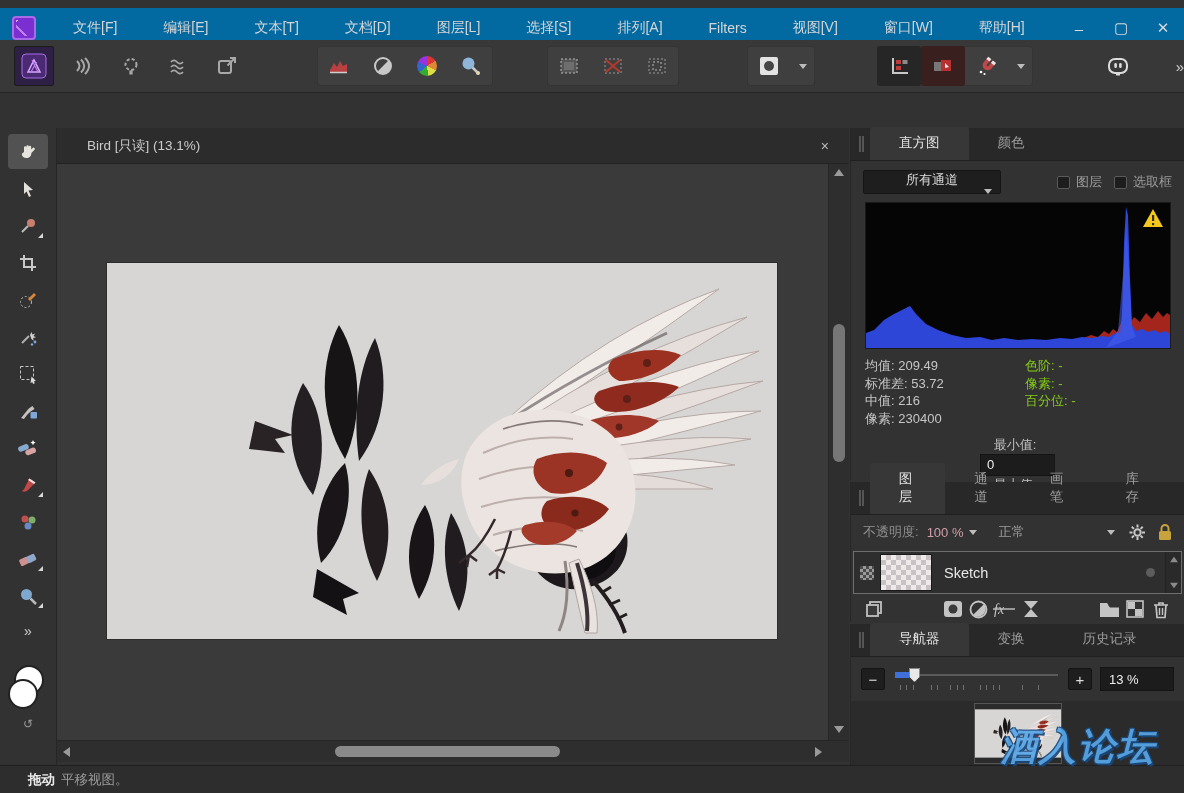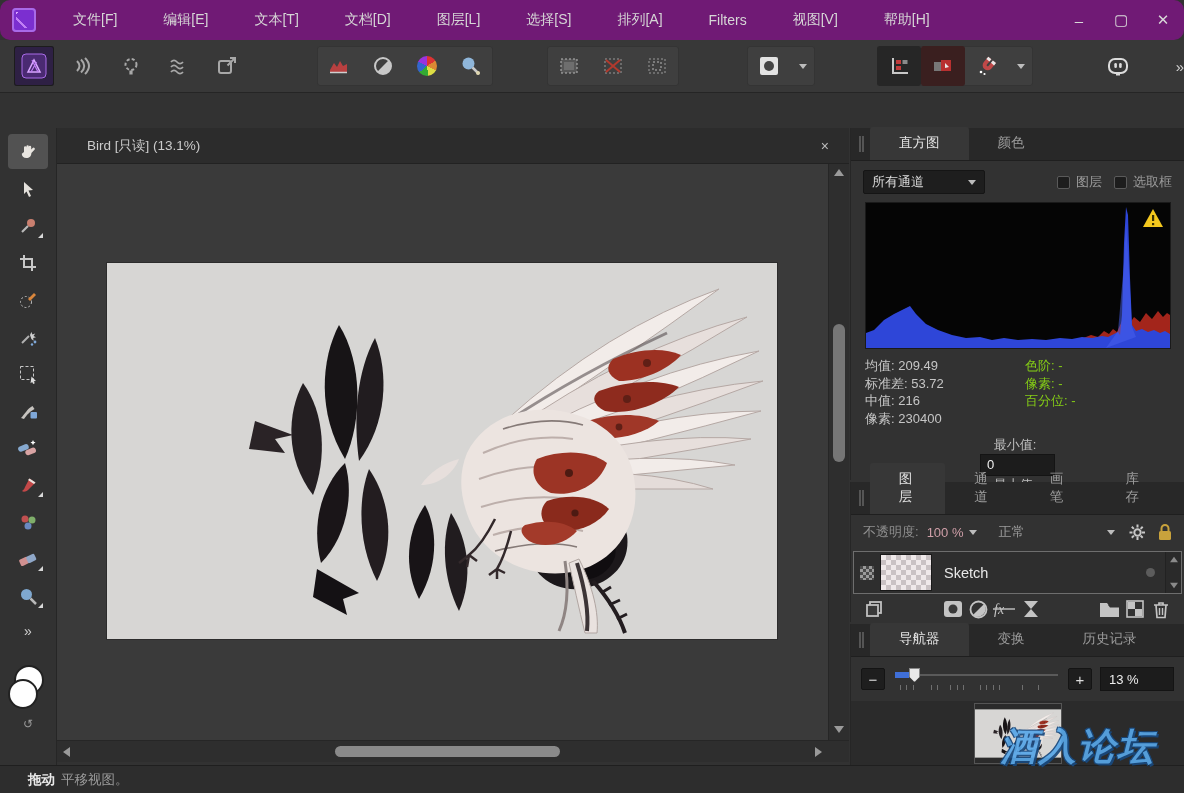--- a/index.html
+++ b/index.html
@@ -1,20 +1,20 @@
 <!DOCTYPE html>
 <html><head>
 <meta charset="utf-8">
 <style>
   * { margin:0; padding:0; box-sizing:border-box; }
   body { background:#111; font-family:"Liberation Sans", sans-serif; }
   .app { position:relative; width:1184px; height:793px; background:#323232; overflow:hidden; color:#cfcfcf; font-size:13px; }
 
   
-  .titlebar { position:absolute; left:0; top:0; width:1184px; height:40px; background:#701a75; display:flex; align-items:center;border-radius:10px; }
+  .titlebar { position:absolute; left:0; top:8px; width:1184px; height:40px; background:#0369a1; display:flex; align-items:center; }
   .app-logo { width:24px; height:24px; margin:0 14px 0 12px; border-radius:4px; background:#7b2fd0; position:relative; box-shadow:inset 0 0 0 2px #a96ae8; }
   .app-logo:before { content:""; position:absolute; left:4px; top:4px; width:16px; height:16px;
      background:linear-gradient(135deg,#d9a6ff 0 2px,transparent 2px), linear-gradient(45deg,transparent 6px,#c07ef5 6px 8px,transparent 8px); }
   .menus { display:flex; gap:0; height:100%; align-items:center; }
   .menu-item { padding:0 23px; height:100%; display:flex; align-items:center; color:#d6d6d6; font-size:14px; cursor:default; }
   .win-controls { margin-left:auto; display:flex; height:100%; }
   .win-btn { width:42px; height:100%; display:flex; align-items:center; justify-content:center; color:#d9d9d9; font-size:15px; }
 
   
   .toolbar { position:absolute; left:0; top:40px; width:1184px; height:53px; background:#383838; border-bottom:1px solid #252525; display:flex; align-items:center; }
@@ -68,21 +68,21 @@
   
   .rpanel { position:absolute; left:850px; width:334px; background:#323232; border-left:1px solid #262626; }
   .phead { height:33px; background:#282828; border-bottom:1px solid #1f1f1f; display:flex; align-items:flex-end; }
   .grip { width:5px; height:16px; margin:0 6px 8px 8px; border-left:2px solid #555; border-right:2px solid #555; }
   .ptab { padding:7px 29px 8px; font-size:13.5px; color:#9c9c9c; }
   .ptab.active { background:#373737; color:#e3e3e3; border-radius:3px 3px 0 0; }
   .hamb-wrap { margin-left:auto; margin-right:12px; margin-bottom:12px; }
   .hamb { width:16px; height:2px; background:#c4c4c4; box-shadow:0 5px 0 #c4c4c4, 0 -5px 0 #c4c4c4; }
 
   .hist-controls { display:flex; align-items:center; padding:9px 12px 6px; }
-  .chan-drop { width:122px; }
+  .chan-drop { width:138px;flex-direction:column; }
   .cb { width:13px; height:13px; background:#1d1d1d; border:1px solid #5a5a5a; border-radius:2px; margin-right:6px; }
   .cb-label { color:#9c9c9c; margin-right:12px; }
   .hist-box { position:relative; margin:2px 14px 0; width:306px; height:147px; background:#050505; border:1px solid #1a1a1a; }
   .warn { position:absolute; right:6px; top:5px; }
   .stats { display:flex; padding:8px 14px 2px; font-size:13px; line-height:17.5px; }
   .stats .col-l { width:160px; color:#c6c6c6; }
   .stats .col-r { color:#84cc16; }
   .minmax { display:flex; align-items:center; padding:7px 14px;flex-direction:column; }
   .mm-label { color:#c0c0c0; margin-right:5px; }
   .mm-input { width:75px; height:22px; background:#1c1c1c; border:1px solid #141414; color:#eee; padding:2px 6px; font-size:13px; }
@@ -136,20 +136,21 @@
     <div class="menus">
       <span class="menu-item">文件[F]</span>
       <span class="menu-item">编辑[E]</span>
       <span class="menu-item">文本[T]</span>
       <span class="menu-item">文档[D]</span>
       <span class="menu-item">图层[L]</span>
       <span class="menu-item">选择[S]</span>
       <span class="menu-item">排列[A]</span>
       <span class="menu-item">Filters</span>
       <span class="menu-item">视图[V]</span>
+      <span class="menu-item">窗口[W]</span>
       <span class="menu-item">帮助[H]</span>
     </div>
     <div class="win-controls">
       <span class="win-btn">–</span>
       <span class="win-btn">▢</span>
       <span class="win-btn">✕</span>
     </div>
   </div>
 
   <div class="toolbar">

